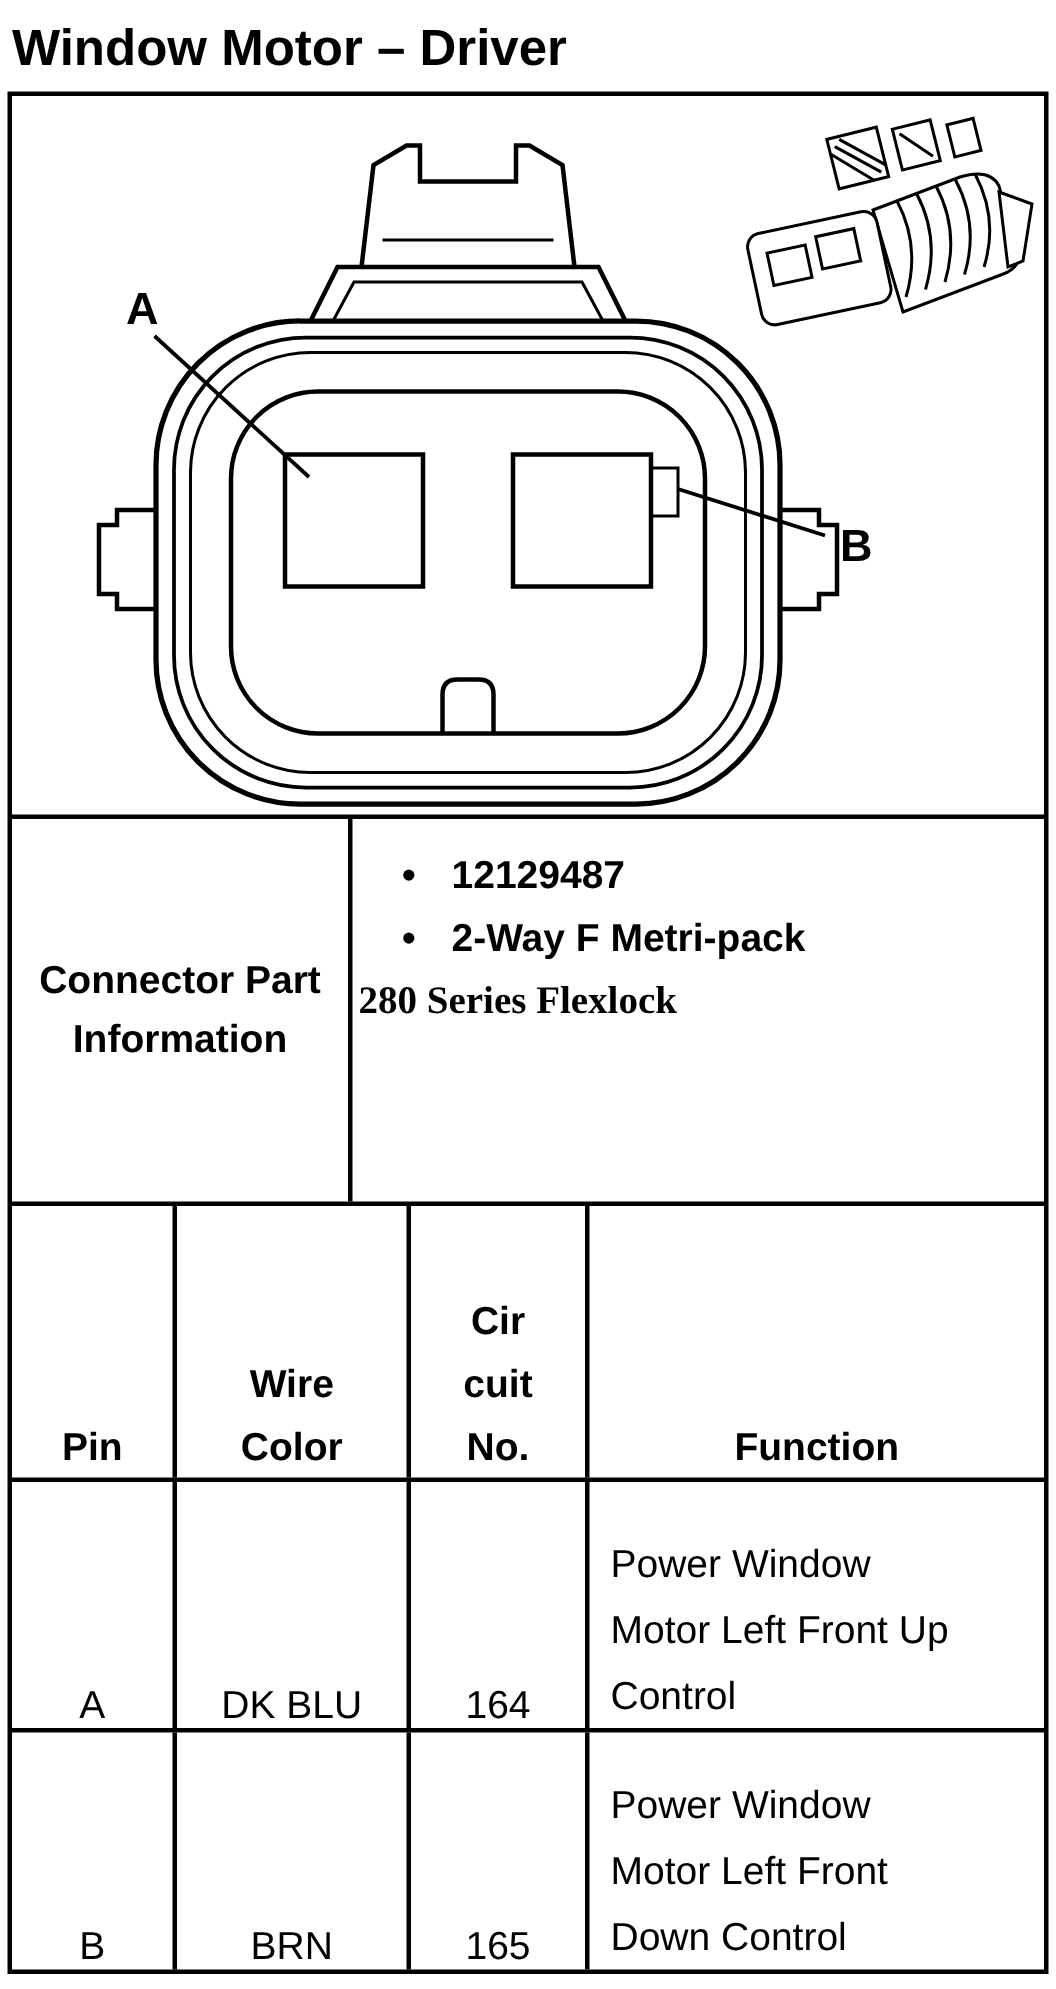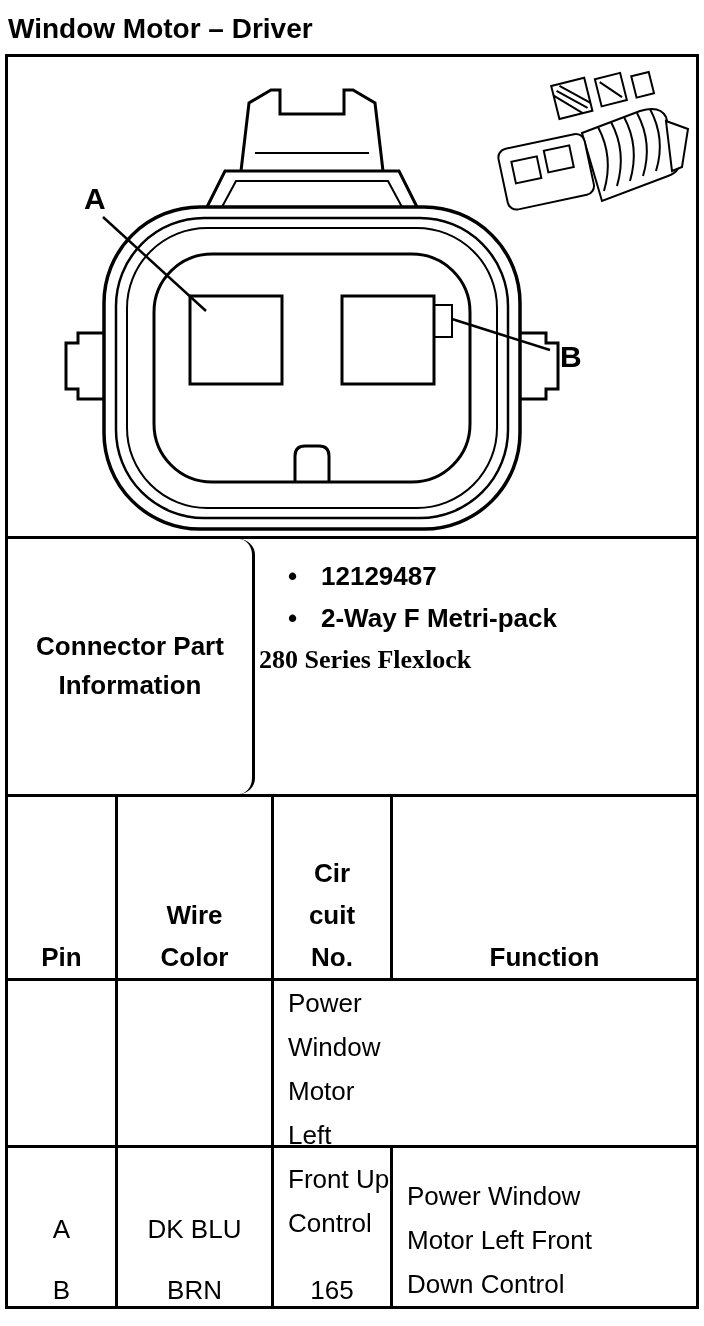--- a/index.html
+++ b/index.html
@@ -2,43 +2,43 @@
 <html><head>
 <meta charset="utf-8">
 <style>
   * { margin:0; padding:0; box-sizing:border-box; }
   html,body { background:#fff; }
   body {
     width:704px; height:1326px; overflow:hidden;
     font-family:"Liberation Sans", sans-serif; color:#000;
   }
   .title {
-    font-size:28px; font-weight:bold; line-height:1.2;
+    font-size:34px; font-weight:bold; line-height:1.2;
     padding:12px 0 8px 8px;
   }
   .frame {
     margin:0 5px; width:694px;
     border:3px solid #000;
   }
   
   .section-diagram {
     height:482px; border-bottom:3px solid #000; position:relative;
     overflow:hidden;
   }
   .section-diagram svg { display:block; }
   svg text { font-family:"Liberation Sans", sans-serif; }
 
   
   .part-info-row {
     display:flex; height:258px; border-bottom:3px solid #000;
     font-size:26px; font-weight:bold;
   }
   .part-info-label-cell {
-    width:247px; border-right:3px solid #000;
-    display:flex; align-items:center; justify-content:center; text-align:center;border-radius:16px;
+    width:227px; border-right:3px solid #000;
+    display:flex; align-items:center; justify-content:center; text-align:center;
   }
   .part-info-label-cell .wrap { width:215px; line-height:1.5; }
   .part-info-details-cell { flex:1; padding-top:16px; line-height:42px; }
   .bullet-line { display:flex; padding-left:33px; }
   .bullet-marker { width:33px; }
   .detail-line { padding-left:4px;font-family:Liberation Serif, serif; }
 
   
   .grid-row {
     display:grid; grid-template-columns:110px 156px 119px 1fr;
@@ -151,20 +151,21 @@
       <span class="w58">Cir cuit No.</span>
     </div>
     <div class="cell header-cell">
       <span>Function</span>
     </div>
   </div>
 
   <div class="grid-row data-row">
     <div class="cell">A</div>
     <div class="cell">DK BLU</div>
+    <div class="cell">164</div>
     <div class="cell function-cell">
       <span class="function-text">Power Window Motor Left Front Up Control</span>
     </div>
   </div>
 
   <div class="grid-row data-row last">
     <div class="cell">B</div>
     <div class="cell">BRN</div>
     <div class="cell">165</div>
     <div class="cell function-cell">

